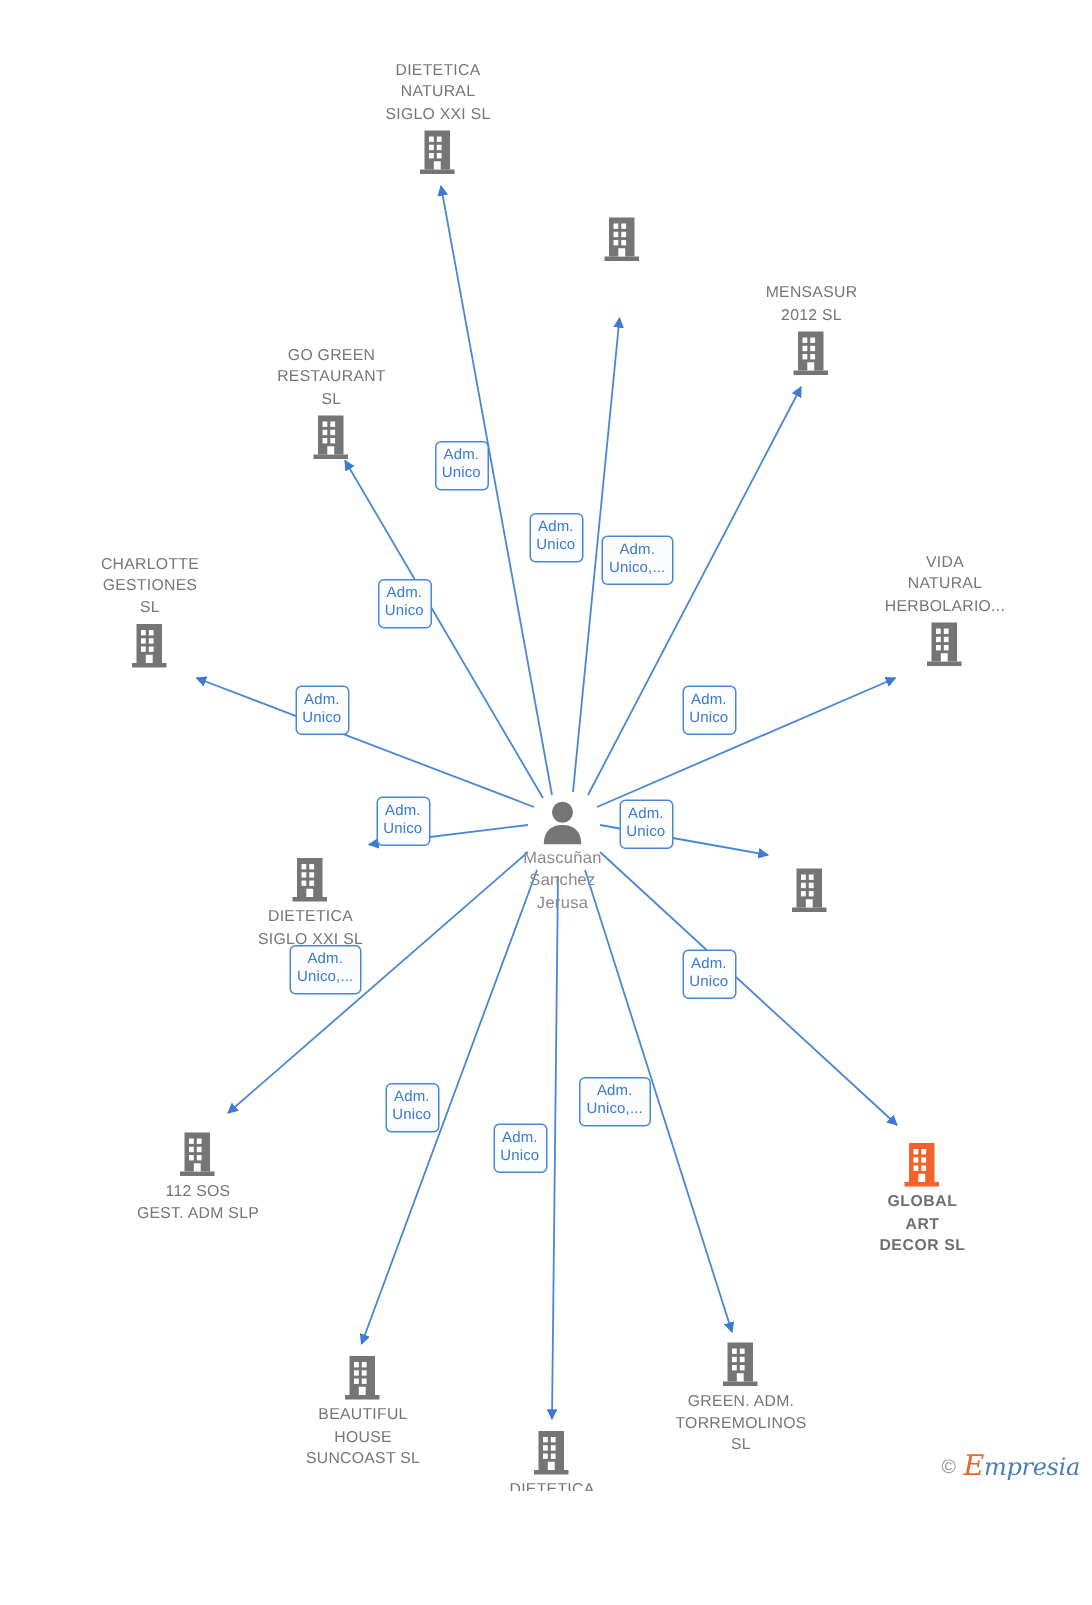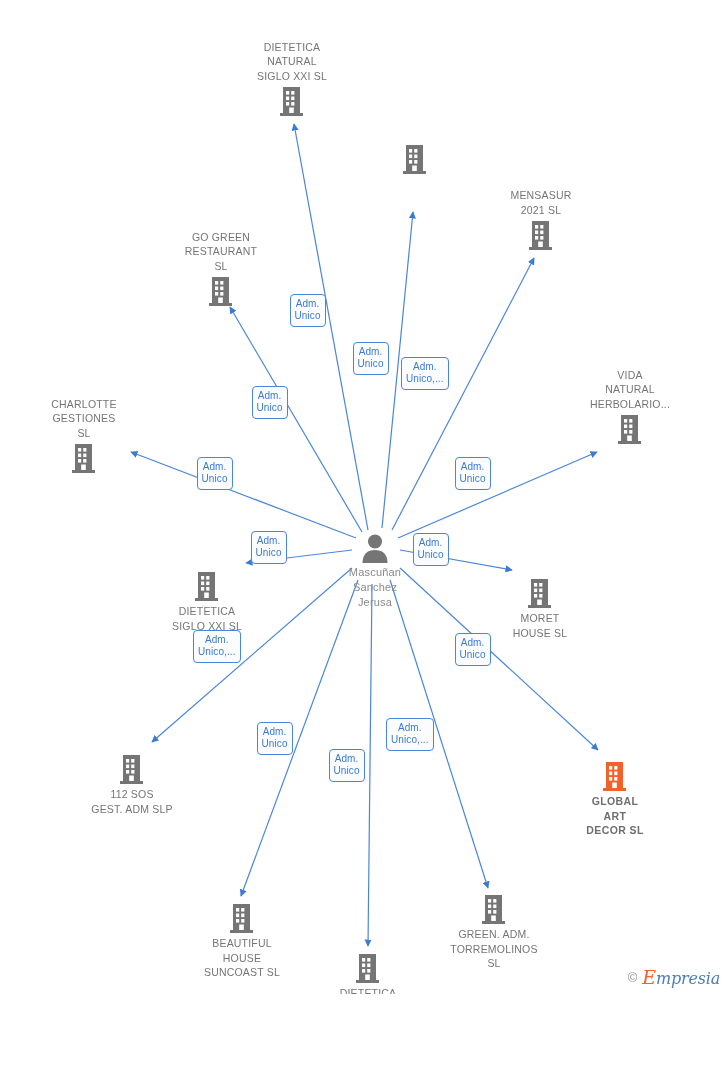--- a/index.html
+++ b/index.html
@@ -149,21 +149,21 @@
             <rect x="18.4" y="6" width="0" height="0" fill="#ffffff"></rect>
             <rect x="8" y="11.5" width="3.2" height="3.6" fill="#ffffff"></rect>
             <rect x="13.2" y="11.5" width="3.2" height="3.6" fill="#ffffff"></rect>
             <rect x="8" y="17" width="3.2" height="3.6" fill="#ffffff"></rect>
             <rect x="13.2" y="17" width="3.2" height="3.6" fill="#ffffff"></rect>
             <rect x="11.2" y="22.5" width="4.6" height="5.5" fill="#ffffff"></rect>
           </svg></span>
       </div>
       <div class="node above" style="left: 541px; top: 188px;">
         <span class="label">MENSASUR
-2021 SL</span>
+2012 SL</span>
         <span class="glyph"><svg width="28" height="32" viewBox="0 0 28 32" xmlns="http://www.w3.org/2000/svg">
             <rect x="5" y="2" width="17" height="26" fill="#757575"></rect>
             <rect x="2" y="28" width="23" height="3" fill="#757575"></rect>
             <rect x="8" y="6" width="3.2" height="3.6" fill="#ffffff"></rect>
             <rect x="13.2" y="6" width="3.2" height="3.6" fill="#ffffff"></rect>
             <rect x="18.4" y="6" width="0" height="0" fill="#ffffff"></rect>
             <rect x="8" y="11.5" width="3.2" height="3.6" fill="#ffffff"></rect>
             <rect x="13.2" y="11.5" width="3.2" height="3.6" fill="#ffffff"></rect>
             <rect x="8" y="17" width="3.2" height="3.6" fill="#ffffff"></rect>
             <rect x="13.2" y="17" width="3.2" height="3.6" fill="#ffffff"></rect>
@@ -180,21 +180,21 @@
             <rect x="8" y="6" width="3.2" height="3.6" fill="#ffffff"></rect>
             <rect x="13.2" y="6" width="3.2" height="3.6" fill="#ffffff"></rect>
             <rect x="18.4" y="6" width="0" height="0" fill="#ffffff"></rect>
             <rect x="8" y="11.5" width="3.2" height="3.6" fill="#ffffff"></rect>
             <rect x="13.2" y="11.5" width="3.2" height="3.6" fill="#ffffff"></rect>
             <rect x="8" y="17" width="3.2" height="3.6" fill="#ffffff"></rect>
             <rect x="13.2" y="17" width="3.2" height="3.6" fill="#ffffff"></rect>
             <rect x="11.2" y="22.5" width="4.6" height="5.5" fill="#ffffff"></rect>
           </svg></span>
       </div>
-      <div class="node above" style="left: 84px; top: 368.5px; margin-top: 28px;">
+      <div class="node above" style="left: 100px; top: 368.5px;">
         <span class="label">CHARLOTTE
 GESTIONES
 SL</span>
         <span class="glyph"><svg width="28" height="32" viewBox="0 0 28 32" xmlns="http://www.w3.org/2000/svg">
             <rect x="5" y="2" width="17" height="26" fill="#757575"></rect>
             <rect x="2" y="28" width="23" height="3" fill="#757575"></rect>
             <rect x="8" y="6" width="3.2" height="3.6" fill="#ffffff"></rect>
             <rect x="13.2" y="6" width="3.2" height="3.6" fill="#ffffff"></rect>
             <rect x="18.4" y="6" width="0" height="0" fill="#ffffff"></rect>
             <rect x="8" y="11.5" width="3.2" height="3.6" fill="#ffffff"></rect>
@@ -243,22 +243,20 @@
             <rect x="2" y="28" width="23" height="3" fill="#757575"></rect>
             <rect x="8" y="6" width="3.2" height="3.6" fill="#ffffff"></rect>
             <rect x="13.2" y="6" width="3.2" height="3.6" fill="#ffffff"></rect>
             <rect x="18.4" y="6" width="0" height="0" fill="#ffffff"></rect>
             <rect x="8" y="11.5" width="3.2" height="3.6" fill="#ffffff"></rect>
             <rect x="13.2" y="11.5" width="3.2" height="3.6" fill="#ffffff"></rect>
             <rect x="8" y="17" width="3.2" height="3.6" fill="#ffffff"></rect>
             <rect x="13.2" y="17" width="3.2" height="3.6" fill="#ffffff"></rect>
             <rect x="11.2" y="22.5" width="4.6" height="5.5" fill="#ffffff"></rect>
           </svg></span>
-        <span class="label">MORET
-HOUSE  SL</span>
       </div>
       <div class="node below" style="left: 132px; top: 753px;">
         <span class="glyph"><svg width="28" height="32" viewBox="0 0 28 32" xmlns="http://www.w3.org/2000/svg">
             <rect x="5" y="2" width="17" height="26" fill="#757575"></rect>
             <rect x="2" y="28" width="23" height="3" fill="#757575"></rect>
             <rect x="8" y="6" width="3.2" height="3.6" fill="#ffffff"></rect>
             <rect x="13.2" y="6" width="3.2" height="3.6" fill="#ffffff"></rect>
             <rect x="18.4" y="6" width="0" height="0" fill="#ffffff"></rect>
             <rect x="8" y="11.5" width="3.2" height="3.6" fill="#ffffff"></rect>
             <rect x="13.2" y="11.5" width="3.2" height="3.6" fill="#ffffff"></rect>

